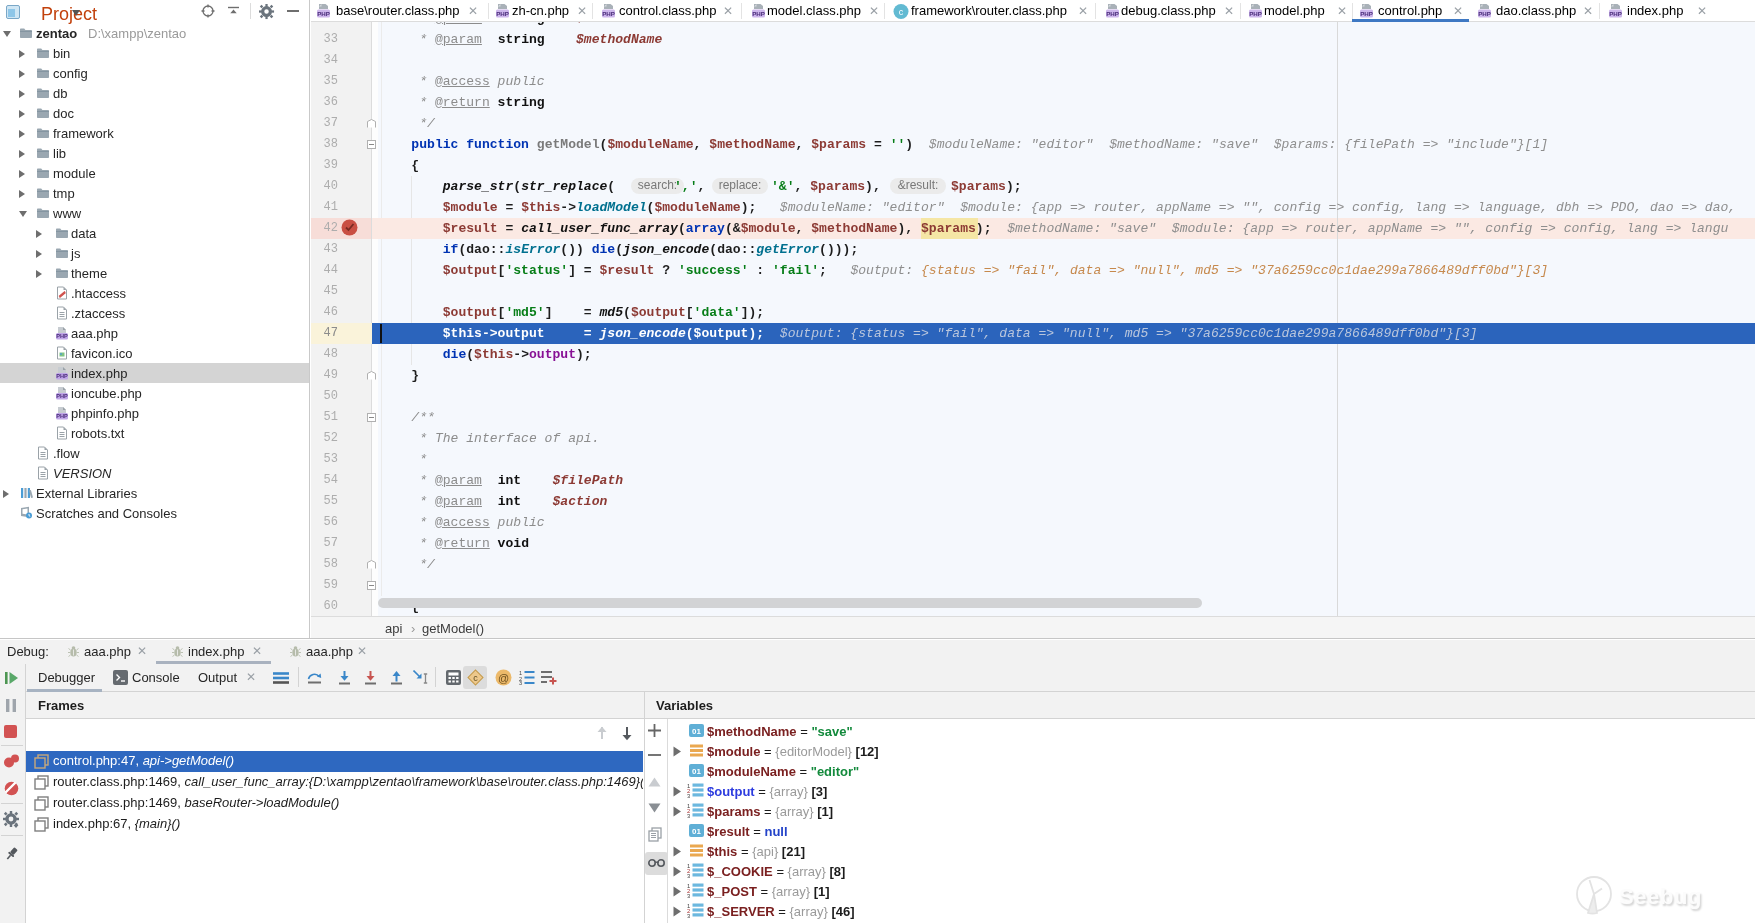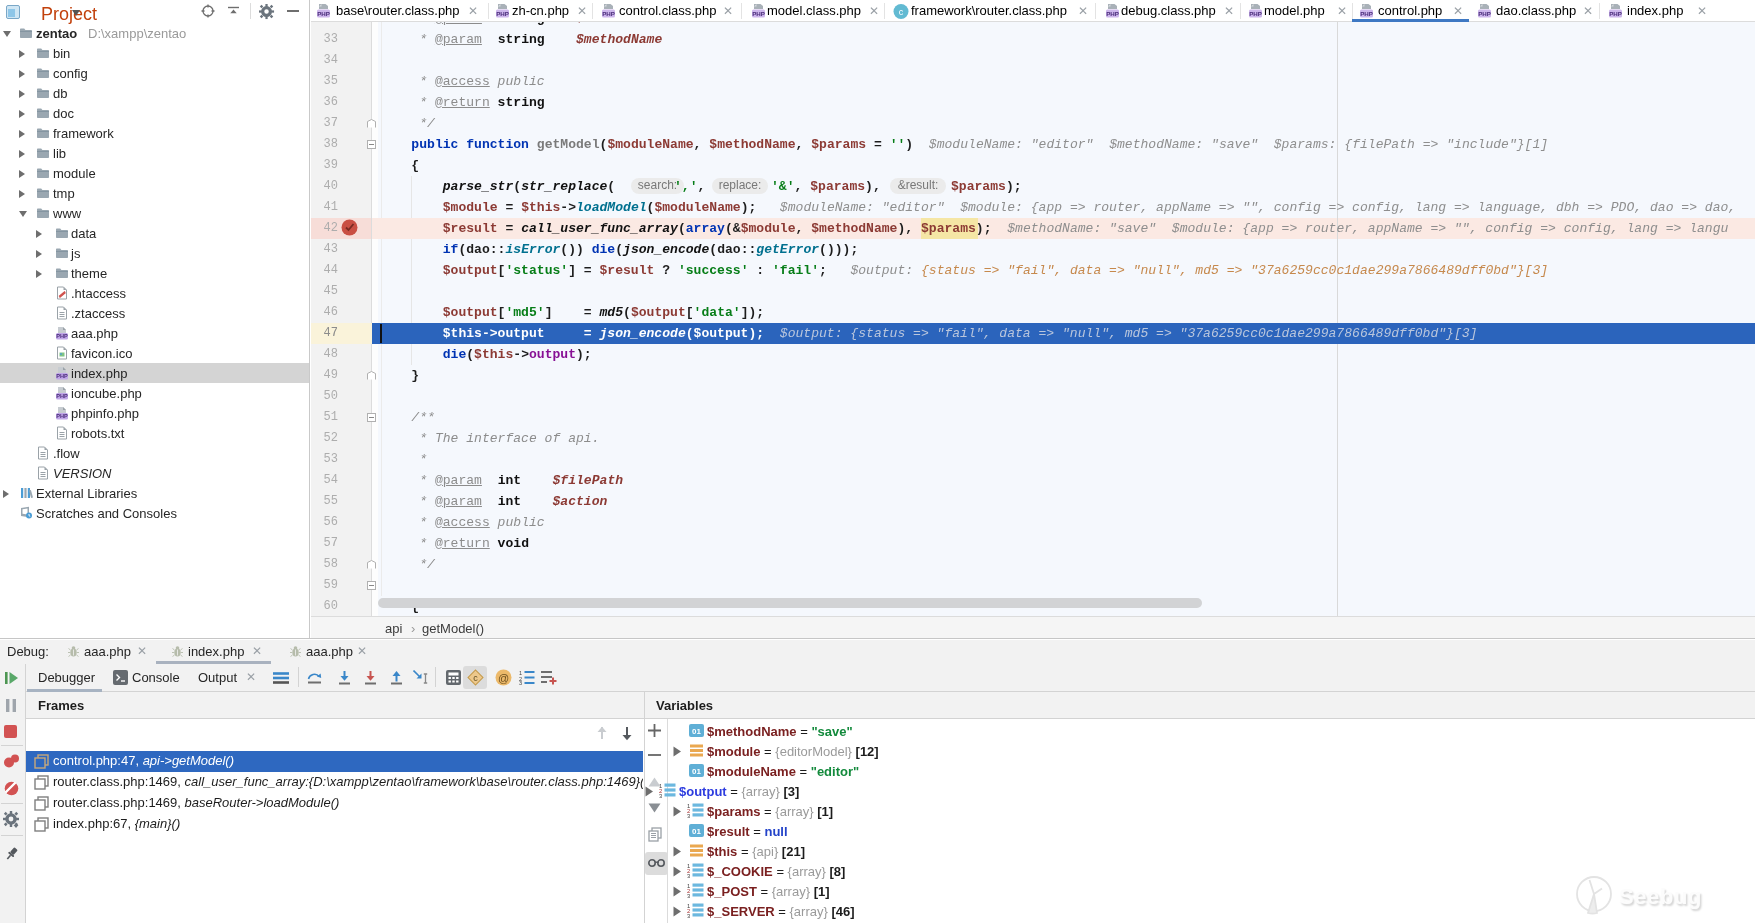--- a/index.html
+++ b/index.html
@@ -724,21 +724,21 @@
       </svg>
       <span class="abs" style="left:69px;top:2.5px"><span class="vn">$module</span> <span style="color:#1c1c1c">=</span> <span class="vg">{editorModel}</span> <span class="vb">[12]</span></span>
     </div>
     <div class="vrow" style="left:638px;top:122px;width:1117px">
       <svg class="abs" style="left:51px;top:3px" width="15" height="13" viewBox="0 0 15 13">
         <rect width="15" height="13" rx="2" fill="#5fafd6"></rect>
         <text x="7.5" y="9.8" font-size="8" font-weight="bold" fill="#fff" text-anchor="middle" font-family="Liberation Sans">01</text>
       </svg>
       <span class="abs" style="left:69px;top:2.5px"><span class="vn">$moduleName</span> <span style="color:#1c1c1c">=</span> <span class="vs">"editor"</span></span>
     </div>
-    <div class="vrow" style="left:610px;top:142px;width:1117px">
+    <div class="vrow" style="left:638px;top:142px;width:1117px">
       <svg class="abs" style="left:34px;top:4.5px" width="10" height="11" viewBox="0 0 10 11">
         <path d="M1.5 0.5L9 5.5 1.5 10.5z" fill="#6e6e6e"></path>
       </svg>
       <svg class="abs" style="left:49px;top:2px" width="17" height="15" viewBox="0 0 17 15">
         <g font-size="5.8" font-family="Liberation Sans">
           <text x="0" y="5" fill="#444">1</text>
           <text x="0" y="10" fill="#a33">2</text>
           <text x="0" y="15" fill="#444">3</text>
         </g>
         <g fill="#6cb8df">

